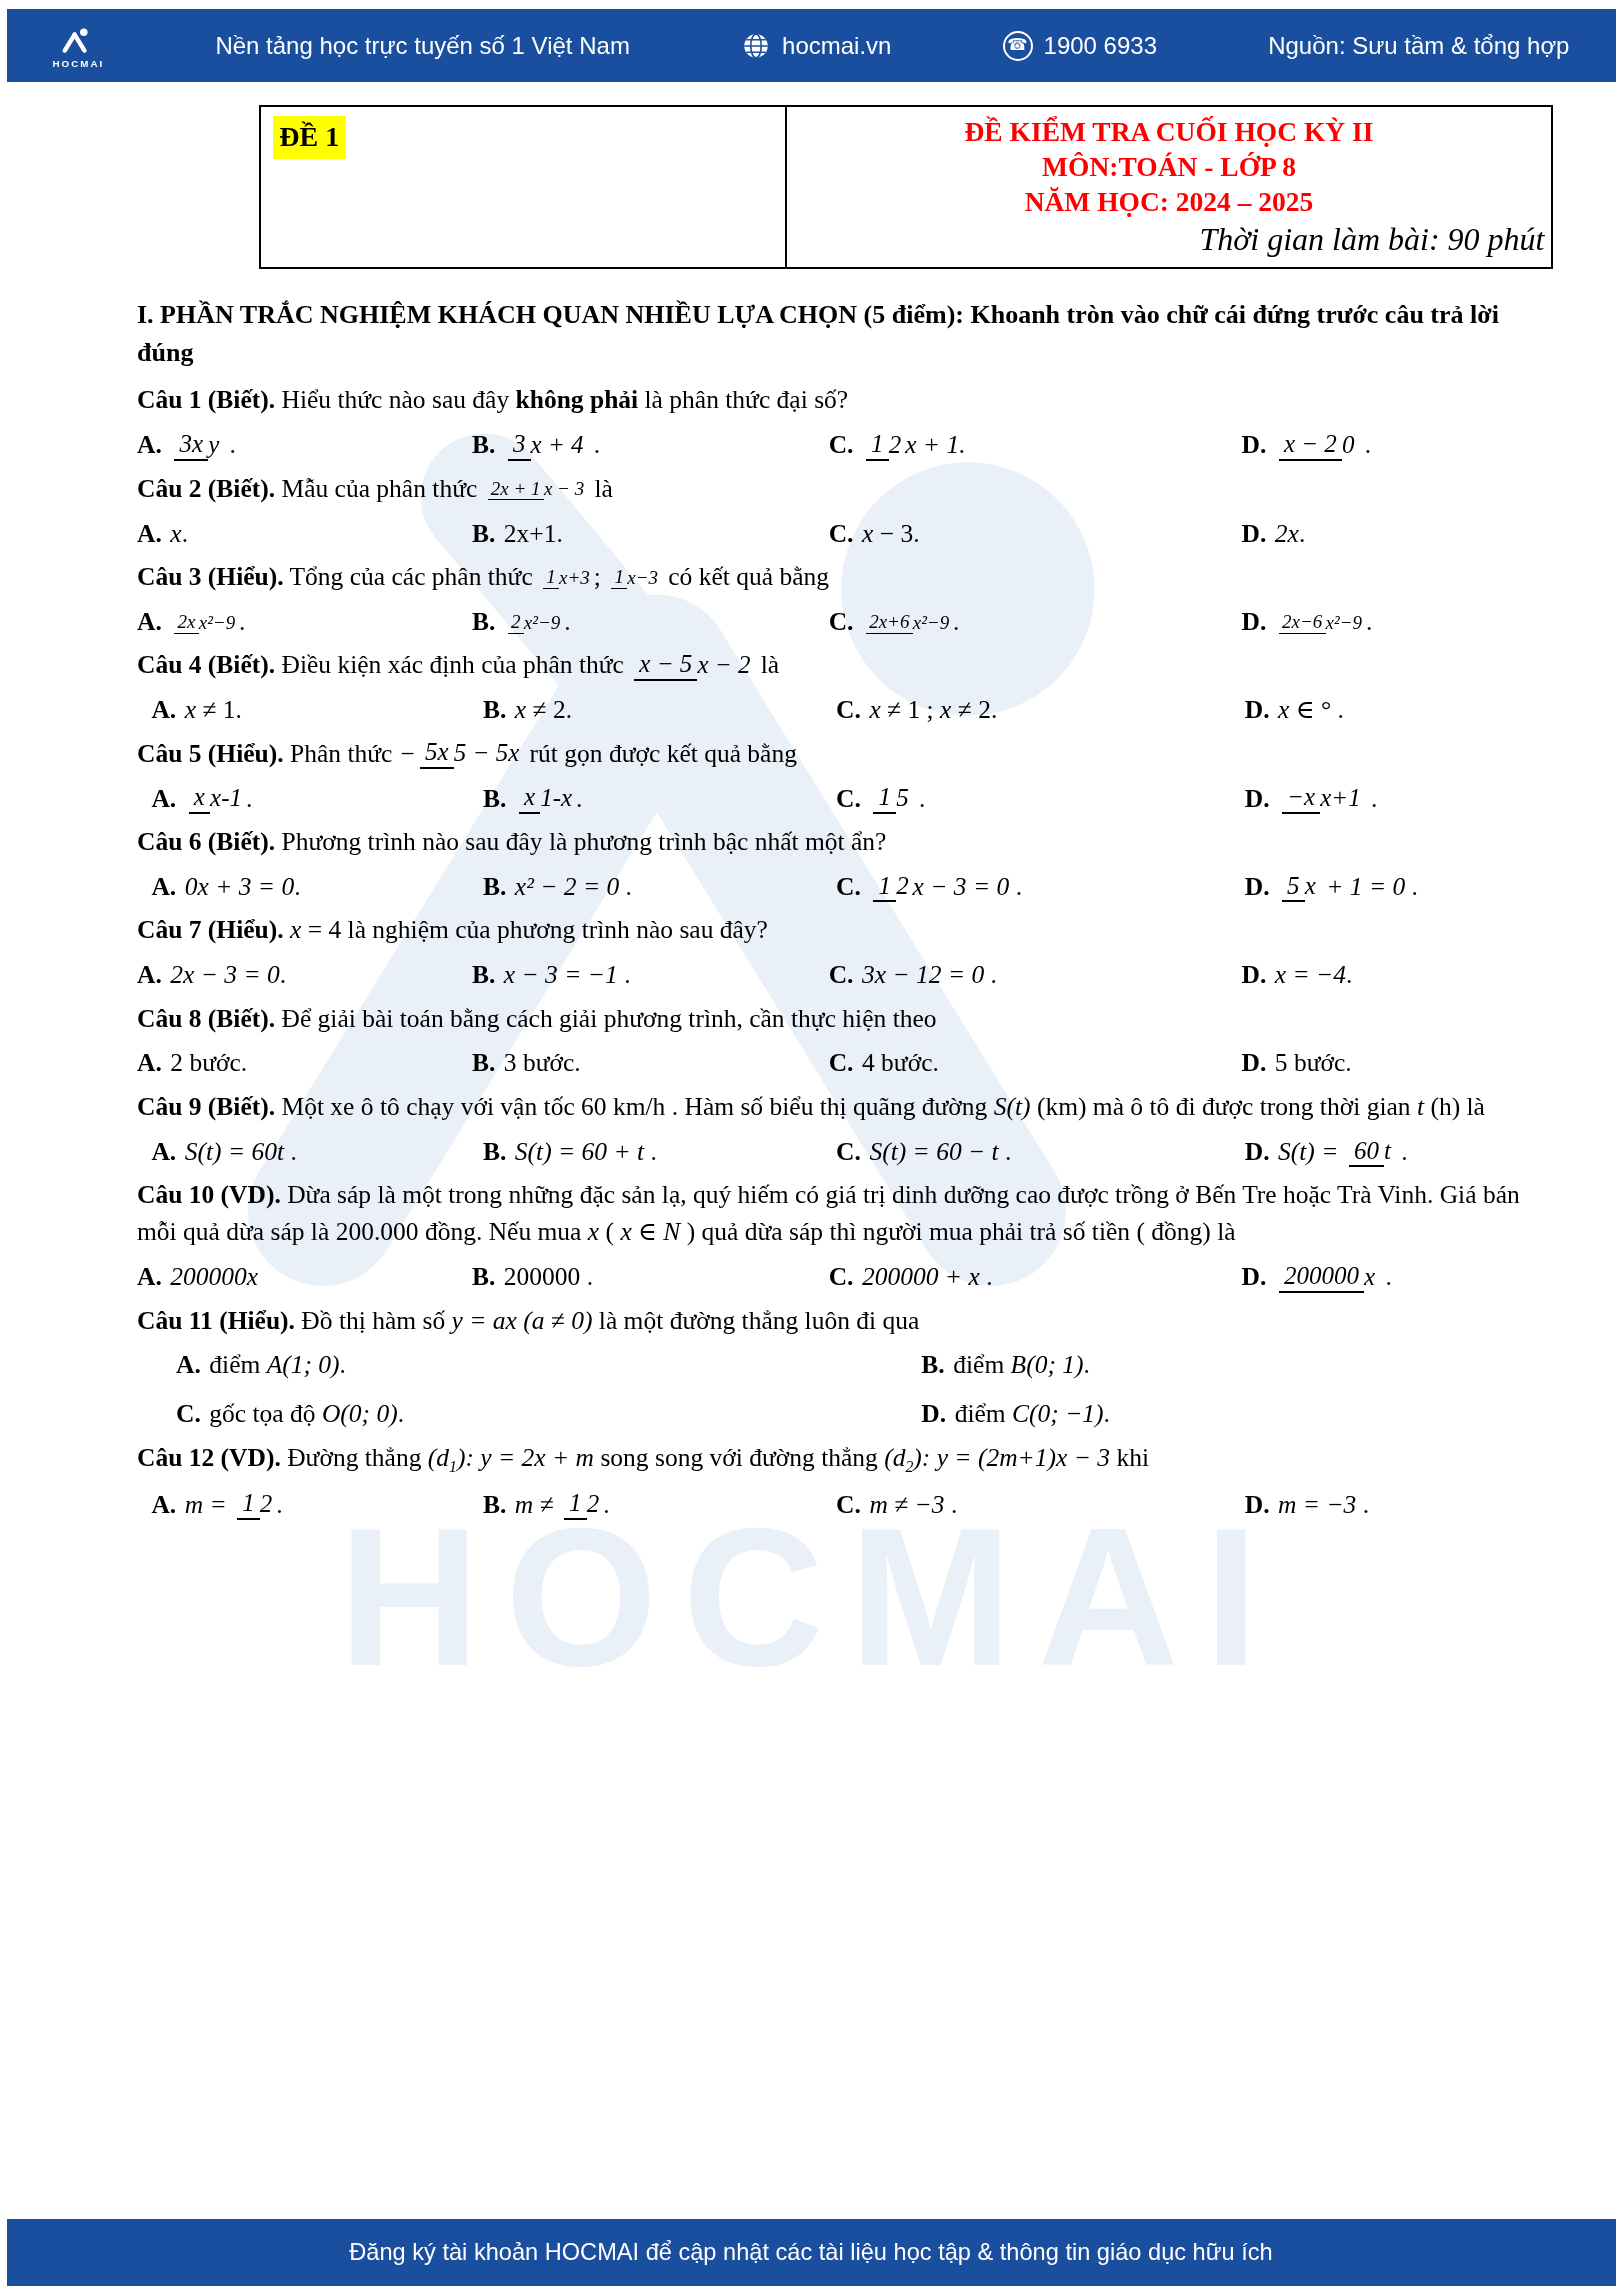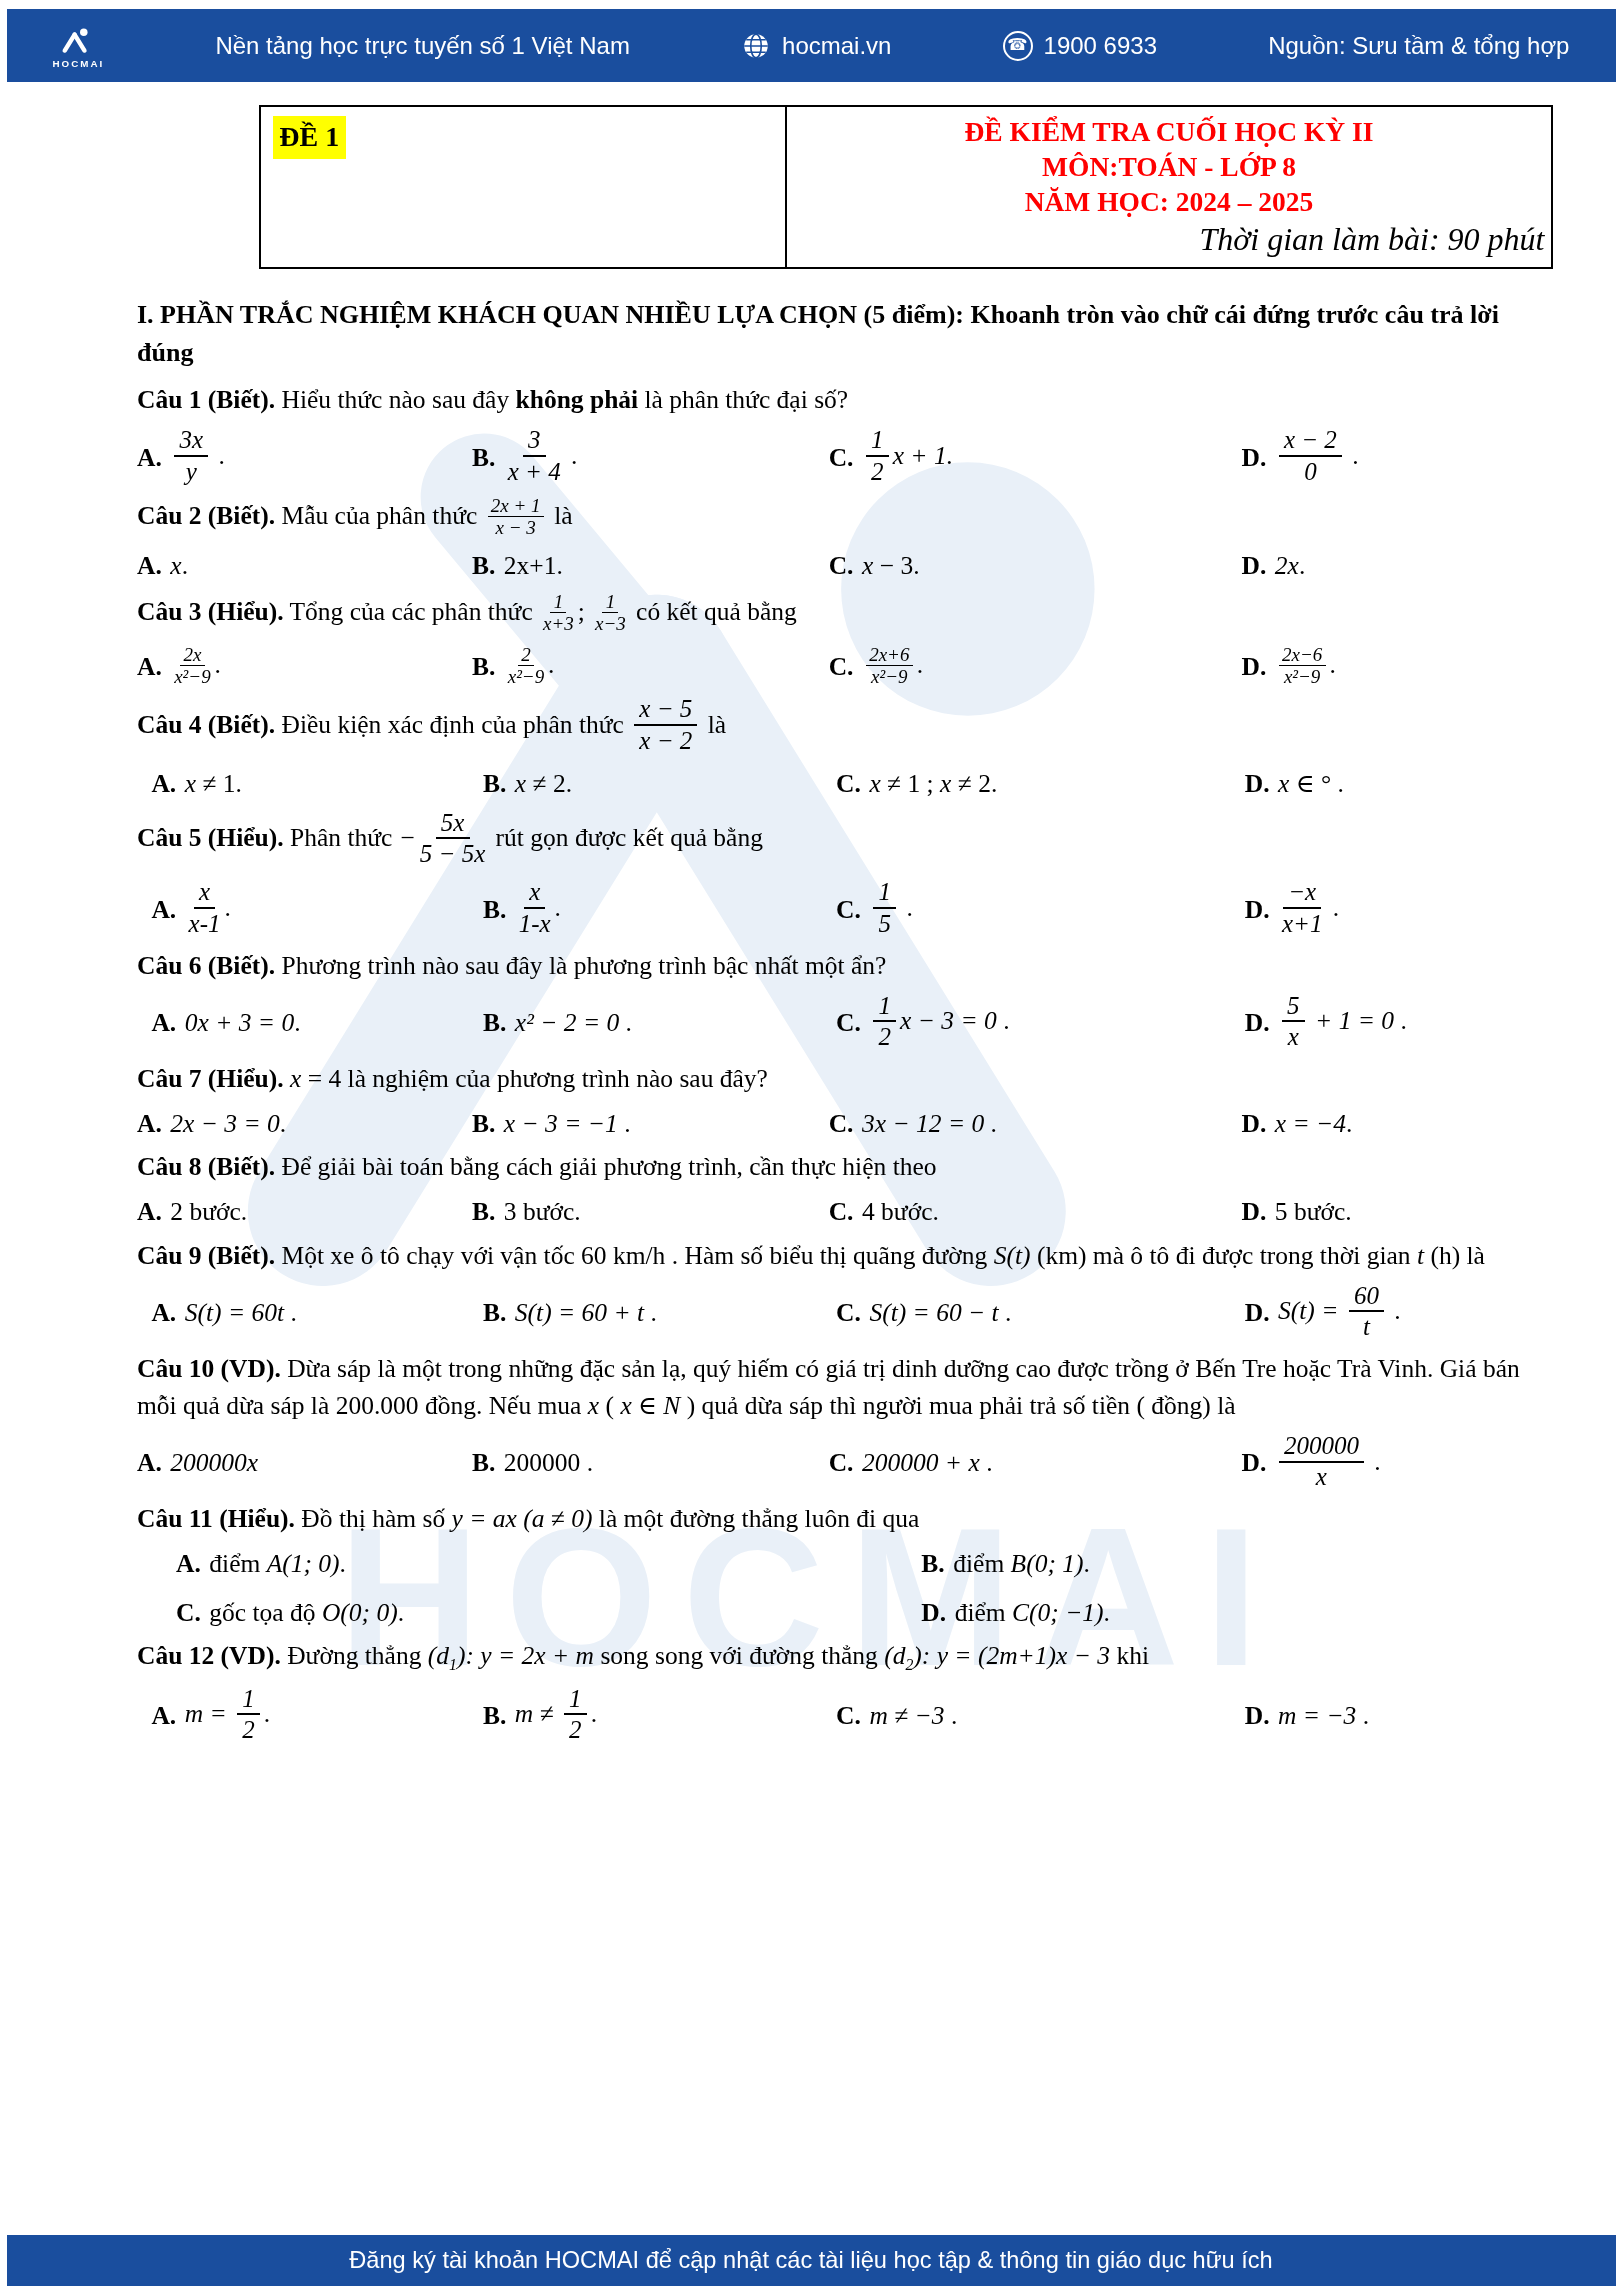--- a/index.html
+++ b/index.html
@@ -19,21 +19,21 @@
     font-size:196px; letter-spacing:25px; color:var(--wm,#eaf1f9);
   }
 
   
   .topbar, .botbar {
     position:absolute; left:6.5px; right:6.5px; background:var(--blue,#1a4e9e);
     color:#fff; font-family:"Liberation Sans","DejaVu Sans",sans-serif;
     display:flex; align-items:center; z-index:2;
   }
   .topbar { top:9.2px; height:73px; padding:0 46px; justify-content:space-between; font-size:24px; }
-  .botbar { bottom:9.2px; height:51px; justify-content:center; font-size:23.6px; }
+  .botbar { bottom:9.2px; height:67px; justify-content:center; font-size:23.6px; }
   .logo { display:flex; flex-direction:column; align-items:center; gap:1.3px; }
   .logo svg { width:34px; height:34px; }
   .logo-text { font-size:9.8px; font-weight:bold; letter-spacing:2px; }
   .hgroup { display:flex; align-items:center; gap:11px; }
   .picon {
     width:30px; height:30px; border:2px solid #fff; border-radius:50%;
     display:flex; align-items:center; justify-content:center;
     font-family:"DejaVu Sans",sans-serif; font-size:16.4px; line-height:1;
   }
 
@@ -56,21 +56,21 @@
   sub { font-size:0.62em; }
 
   .options { margin:7.9px 0 3.9px; }
   .layout-row { display:grid; grid-template-columns:1.05fr 1.12fr 1.3fr 1fr; column-gap:7.9px; align-items:center; }
   .layout-grid { display:grid; grid-template-columns:1.18fr 1fr; row-gap:11.8px; margin-left:39px; align-items:center; }
   .options.indent { margin-left:14.4px; }
   .option { display:flex; align-items:center; gap:8.5px; white-space:nowrap; }
   .opt-label { font-weight:bold; }
 
   .frac {
-    display:inline-flex; flex-direction:column; align-items:center;
+    display:inline-flex; flex-direction:row; 
     vertical-align:middle; font-style:italic; line-height:1.12;
     margin:1.3px 3.9px; position:relative; top:-2px; font-size:25px;
   }
   .frac .num { border-bottom:2px solid #000; padding:0 5.2px 0.7px; }
   .frac .den { padding-top:0.7px; }
   .frac.small { font-size:19px; line-height:1.05; top:-1.3px; }
   .frac.small .num { border-bottom:1.3px solid #000; padding:0 3.3px 0.7px; }
 </style>
 </head>
 <body>

